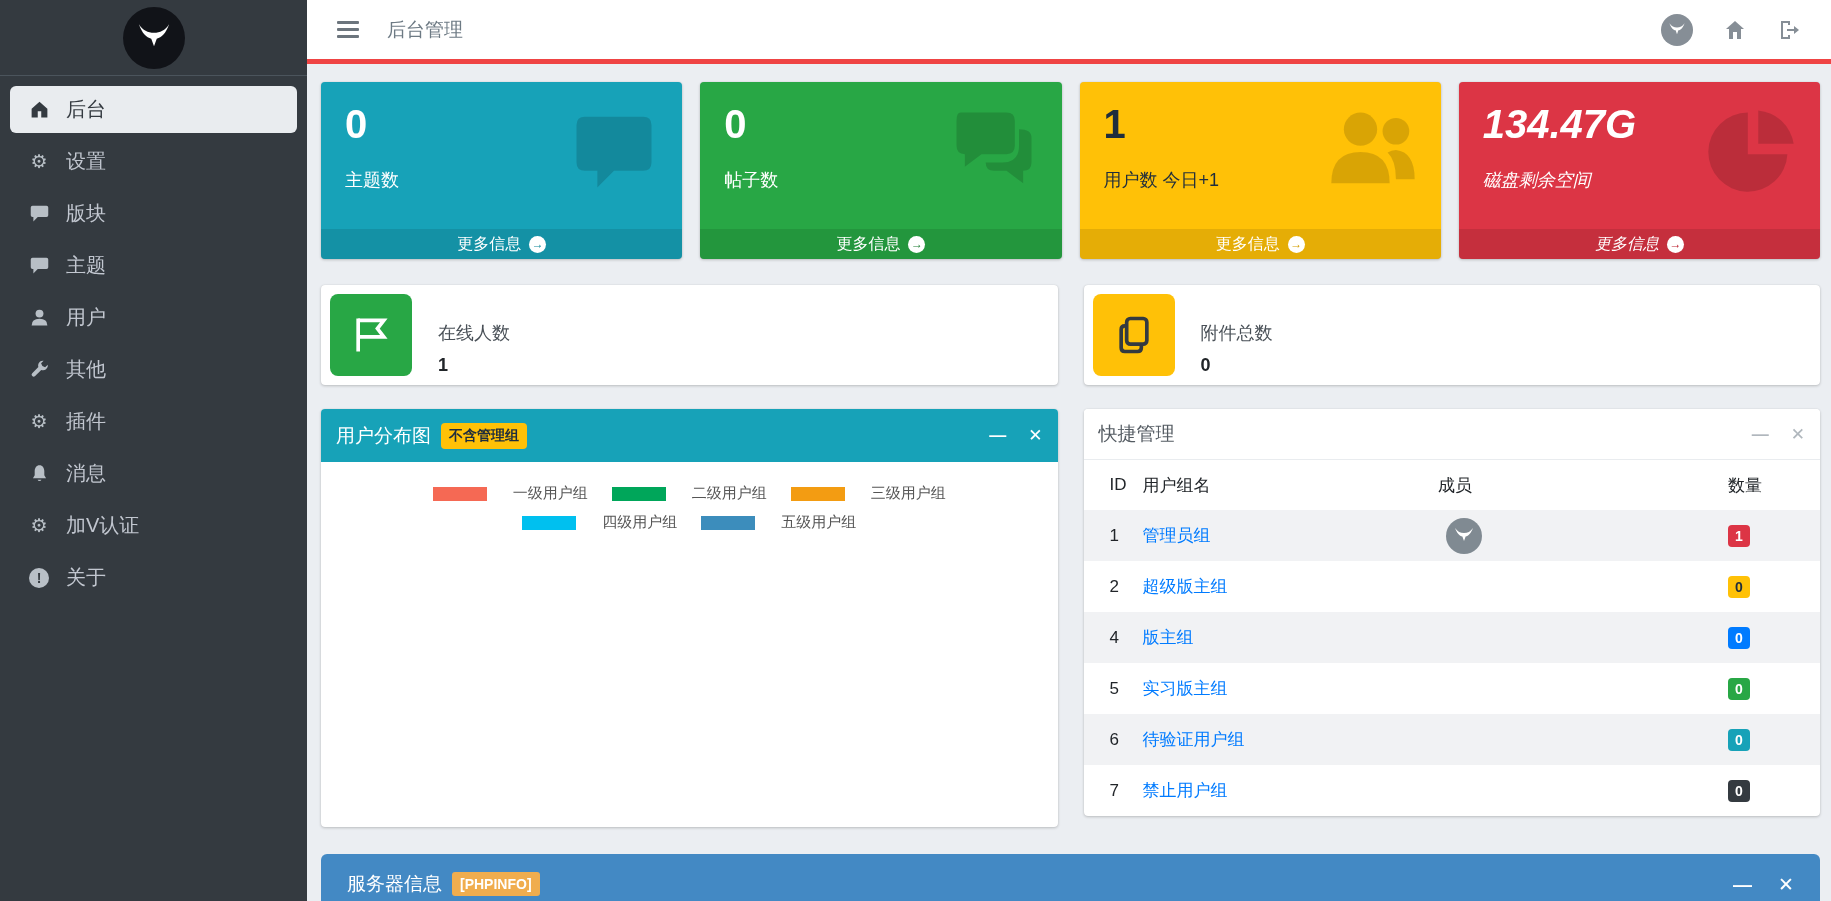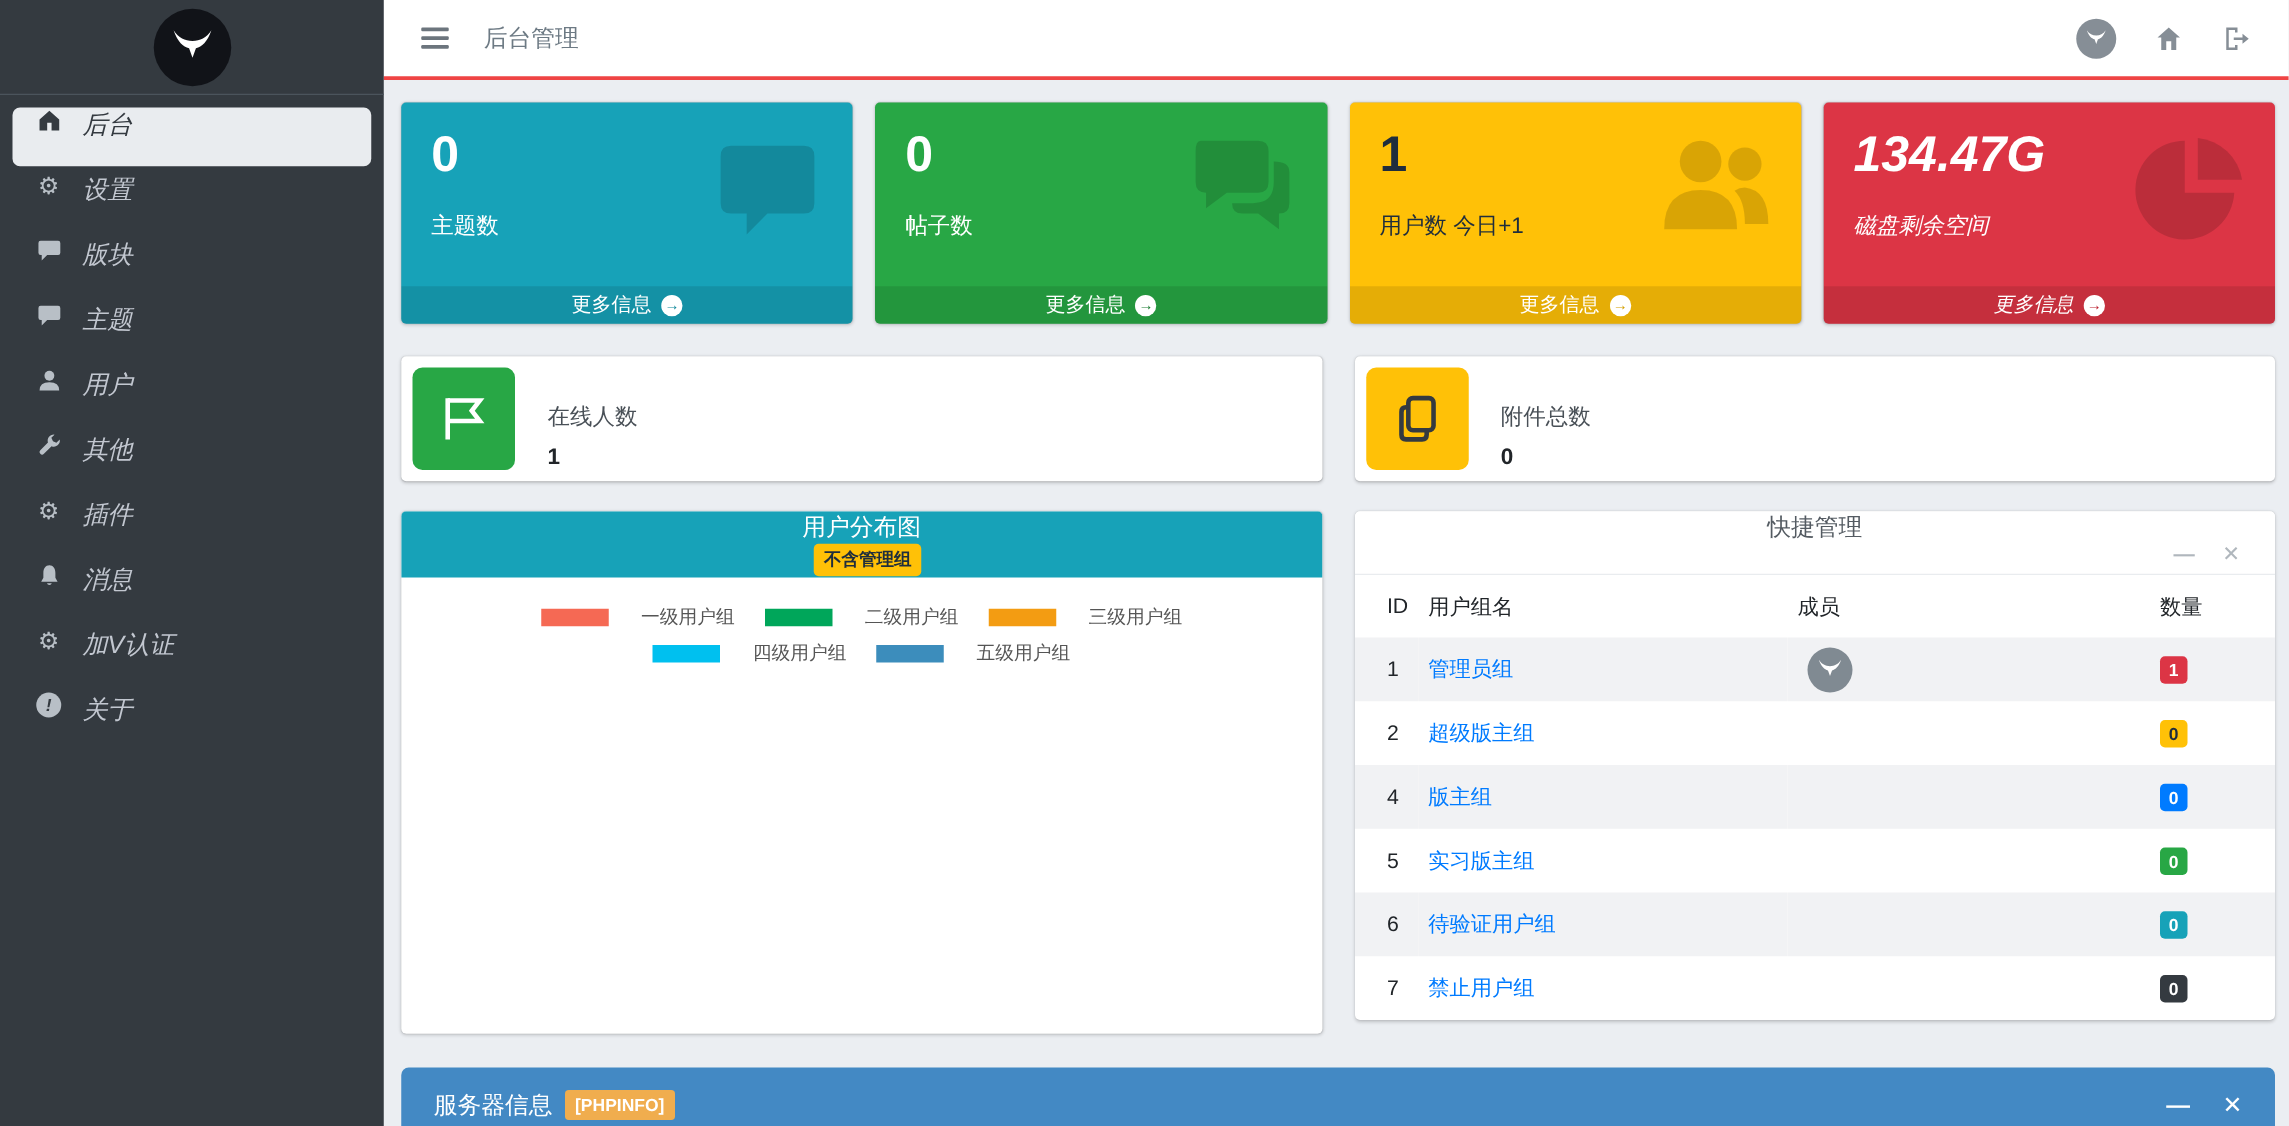--- a/index.html
+++ b/index.html
@@ -17,37 +17,36 @@
     height:76px; display:flex; align-items:center; justify-content:center;
     border-bottom:1px solid #4b545c;
   }
   .logo-circle {
     width:62px; height:62px; border-radius:50%; background:#111318;
     display:flex; align-items:center; justify-content:center;
   }
   .logo-circle svg { width:44px; height:44px; }
   .nav { padding:10px 10px; list-style:none; }
   .nav-item {
-    display:flex; align-items:flex-start; height:47px; padding:0 14px;
+    display:flex; align-items:center; height:47px; padding:0 14px;
     color:#c2c7d0; font-size:20px; border-radius:6px; margin-bottom:5px;
     cursor:pointer;
-    font-style:italic;
   }
   .nav-item .ico { width:30px; margin-right:12px; display:flex; justify-content:center; align-items:center; color:#b8bfc6; font-size:19px; }
   .nav-item .ico svg { width:21px; height:21px; fill:#b8bfc6; }
   .nav-item.active { background:#e9ecef; color:#343a40; }
   .nav-item.active .ico, .nav-item.active .ico svg { color:#343a40; fill:#343a40; }
   .circle-excl {
     width:20px; height:20px; border-radius:50%; background:#b8bfc6; color:#343a40;
     font-size:14px; font-weight:bold; display:flex; align-items:center; justify-content:center;
   }
   
   .navbar {
     position:absolute; left:307px; top:0; right:0; height:64px; background:#fff;
-    border-bottom:3px solid #ef4444; display:flex; align-items:center; padding:0 30px;text-align:center;
+    border-bottom:5px solid #ef4444; display:flex; align-items:center; padding:0 30px;text-align:center;
   }
   .hamburger { width:22px; cursor:pointer; margin-right:28px; }
   .hamburger span { display:block; height:3px; background:#6c757d; margin:4px 0; border-radius:1px; }
   .nav-title { font-size:19px; color:#6d7a84; }
   .navbar-right { margin-left:auto; display:flex; align-items:center; gap:30px; }
   .nb-avatar { width:32px; height:32px; border-radius:50%; background:#868e96; display:flex; align-items:center; justify-content:center; cursor:pointer; }
   .nb-avatar svg { width:22px; height:22px; }
   .nb-icon { cursor:pointer; display:flex; }
   .nb-icon svg { width:24px; height:24px; fill:#868e96; }
   
@@ -80,21 +79,21 @@
     box-shadow:0 0 1px rgba(0,0,0,.125), 0 1px 3px rgba(0,0,0,.2); }
   .info-icon { width:82px; height:82px; border-radius:8px; display:flex; align-items:center; justify-content:center; }
   .info-icon svg { width:44px; height:44px; }
   .info-text { margin-left:26px; }
   .info-text .lbl { font-size:18px; color:#495057; }
   .info-text .val { font-size:18px; font-weight:bold; margin-top:10px; color:#212529; }
   
   .row-panels { display:grid; grid-template-columns:1fr 1fr; gap:26px; margin-top:24px; align-items:start; }
   .panel { background:#fff; border-radius:4px; overflow:hidden;
     box-shadow:0 0 1px rgba(0,0,0,.125), 0 1px 3px rgba(0,0,0,.2); }
-  .panel-header { height:53px; display:flex; align-items:center; padding:0 28px;flex-direction:column; }
+  .panel-header { height:53px; display:flex; align-items:center; padding:0 15px; }
   .panel-header.teal { background:#17a2b8; color:#fff; }
   .panel-header.light { background:#fff; color:#545b62; border-bottom:1px solid #e9ecef; height:51px; }
   .panel-title { font-size:19px; }
   .badge-yellow { background:#ffc107; color:#1f2d3d; font-size:14px; font-weight:bold; padding:4px 8px; border-radius:4px; margin-left:10px; }
   .tools { margin-left:auto; display:flex; gap:22px; }
   .tool-btn { cursor:pointer; font-size:17px; font-weight:bold; line-height:1; }
   .panel-header.light .tool-btn { color:#b0b7bd; }
   .chart-panel { height:418px; }
   .chart-body { padding:22px 20px; }
   .legend { display:flex; flex-wrap:wrap; justify-content:center; row-gap:10px; column-gap:24px; max-width:640px; margin:0 auto; }

